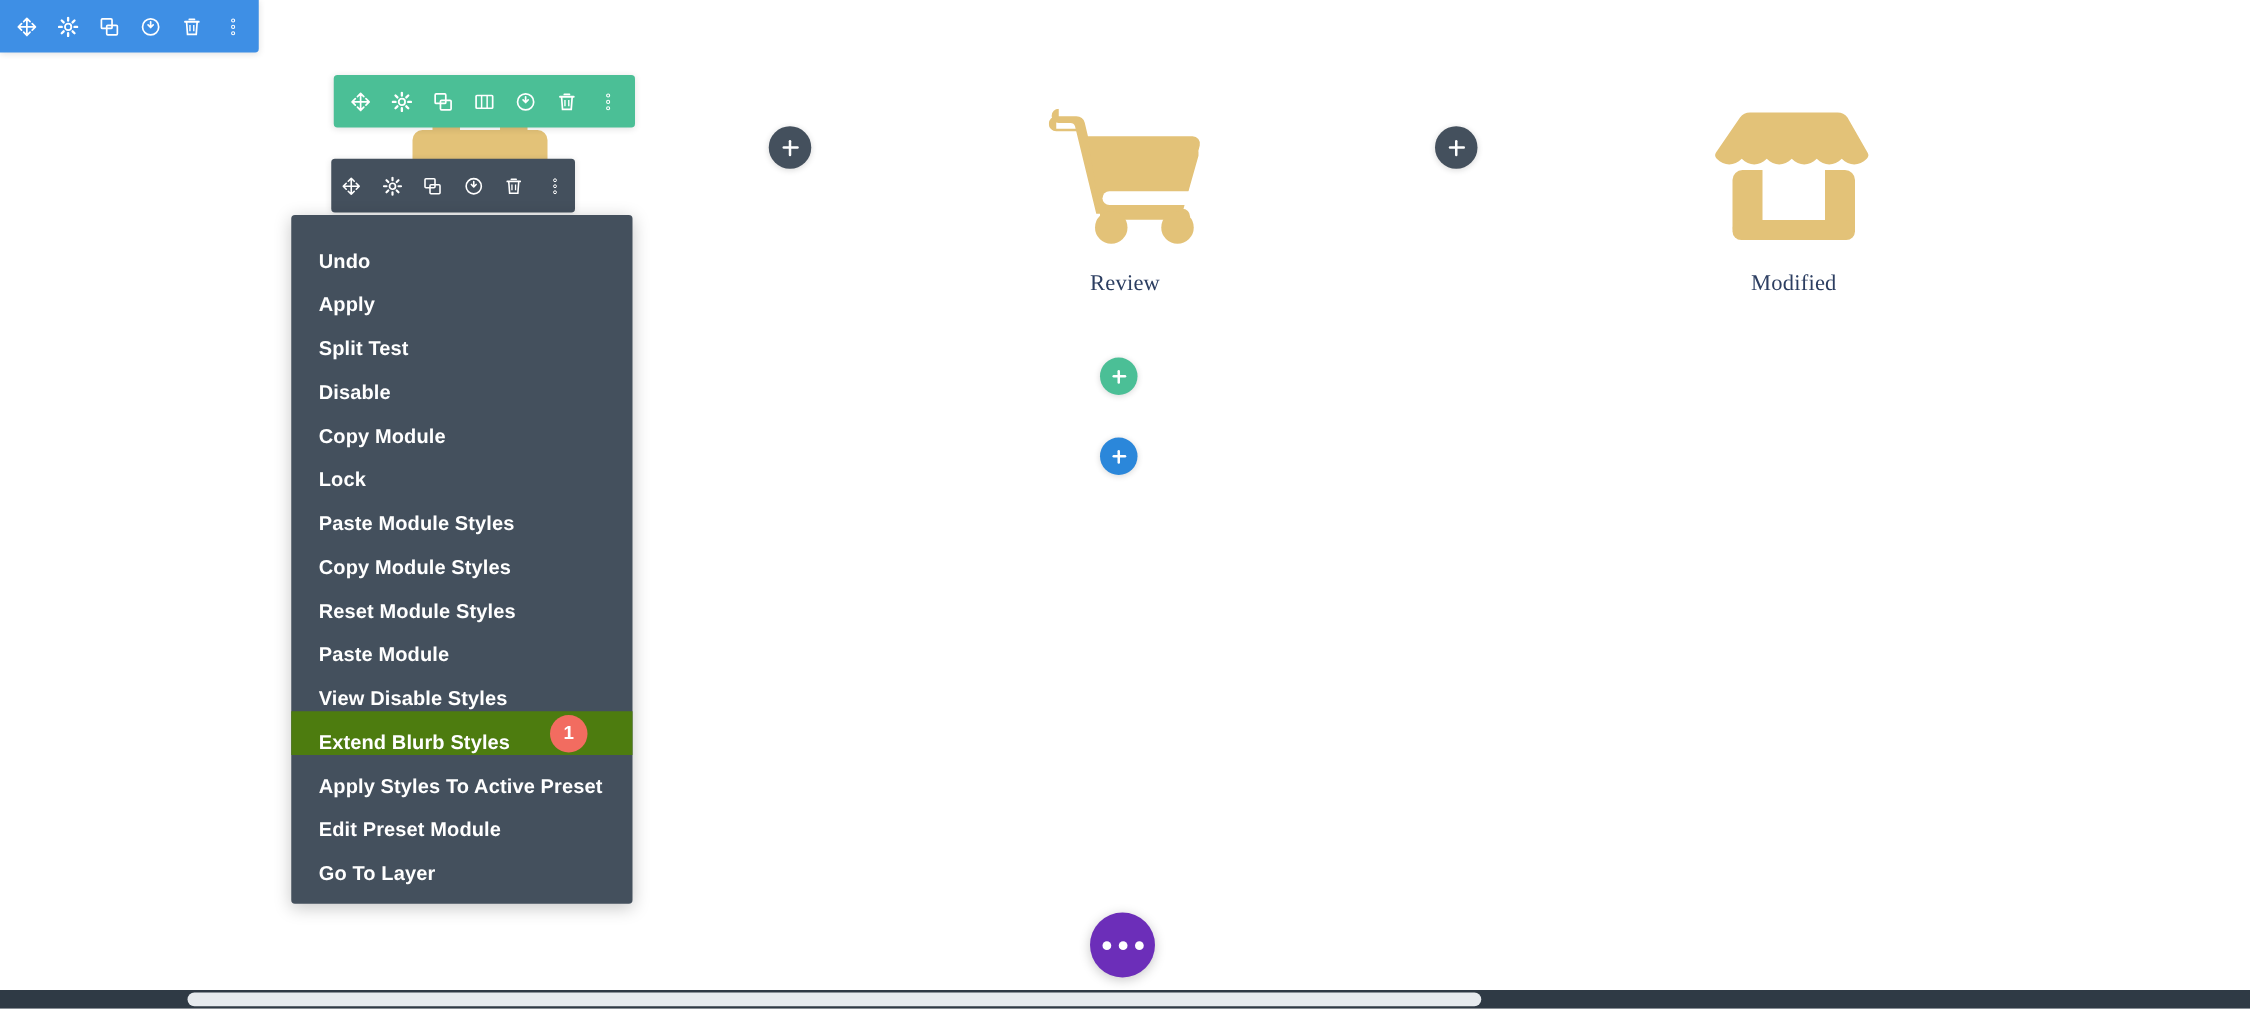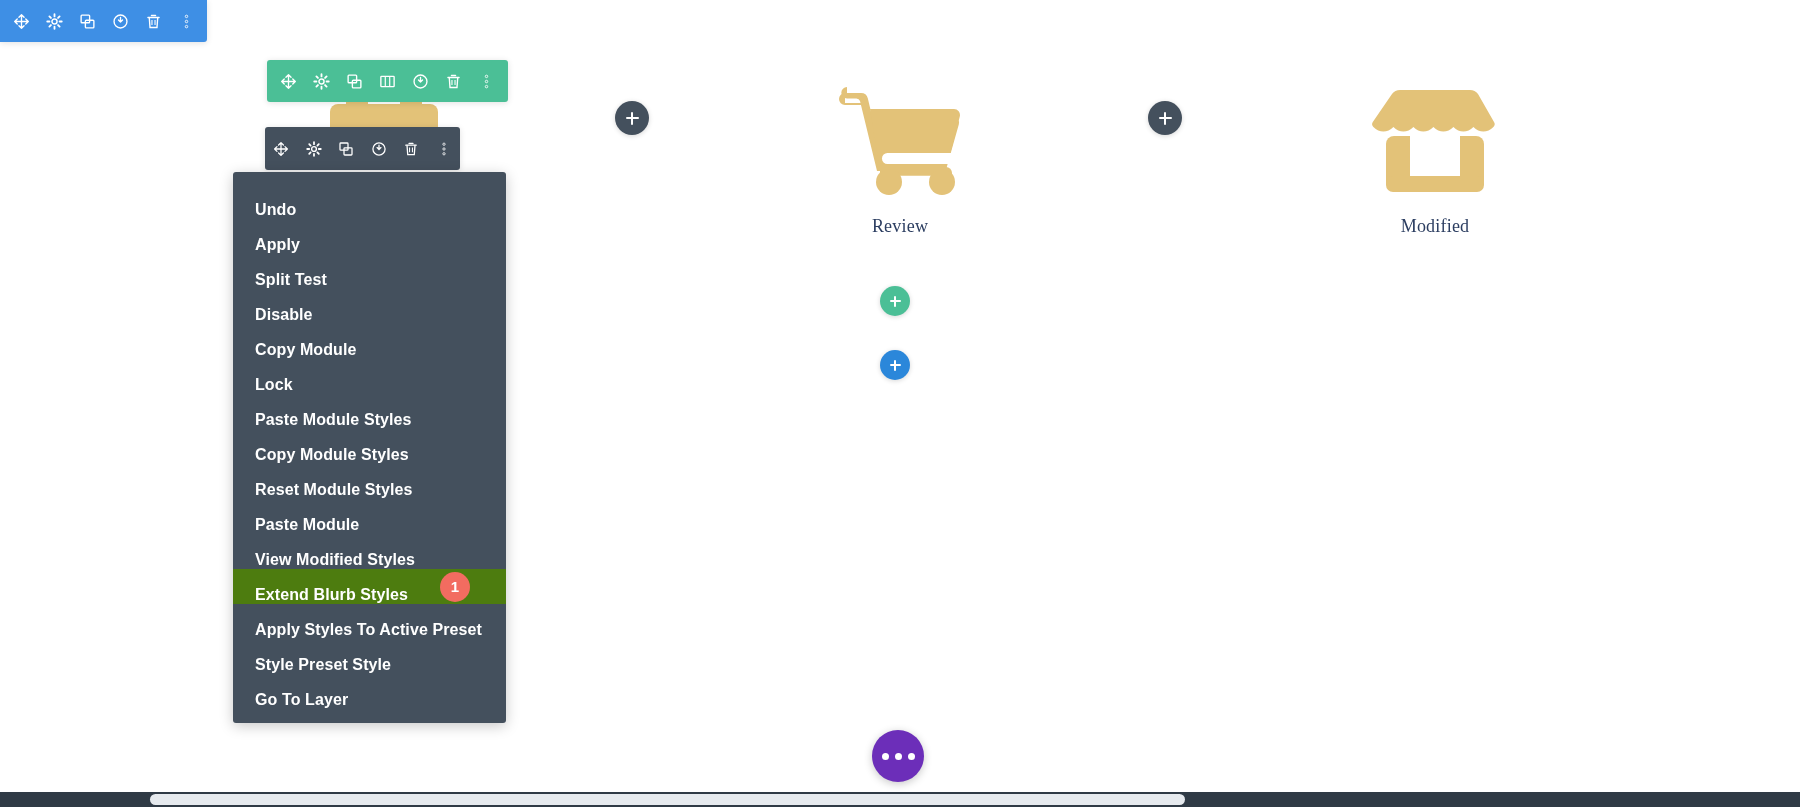--- a/index.html
+++ b/index.html
@@ -404,31 +404,31 @@
     <div class="menu-item">
       <span>Copy Module Styles</span>
     </div>
     <div class="menu-item">
       <span>Reset Module Styles</span>
     </div>
     <div class="menu-item">
       <span>Paste Module</span>
     </div>
     <div class="menu-item">
-      <span>View Modified Styles</span>
+      <span>View Disable Styles</span>
     </div>
     <div class="menu-item active">
       <span>Extend Blurb Styles</span>
       <span class="badge">1</span>
     </div>
     <div class="menu-item">
       <span>Apply Styles To Active Preset</span>
     </div>
     <div class="menu-item">
-      <span>Style Preset Style</span>
+      <span>Edit Preset Module</span>
     </div>
     <div class="menu-item">
       <span>Go To Layer</span>
     </div>
   </div>
 
   <div class="blurb" id="blurb-review">
     <div class="icon-wrap">
       <svg width="122" height="110" viewBox="0 0 122 110">
         <path d="M6 10 h16 a7 7 0 0 1 6.8 5.2 L31 24 h83 a6 6 0 0 1 5.8 7.6 l-13 46 a7 7 0 0 1 -6.8 5.2 h-58 L29 18 A7 7 0 0 0 22 12 H6 a6 6 0 0 1 0 -12 z" fill="#E3C278" transform="translate(0,6)"></path>

